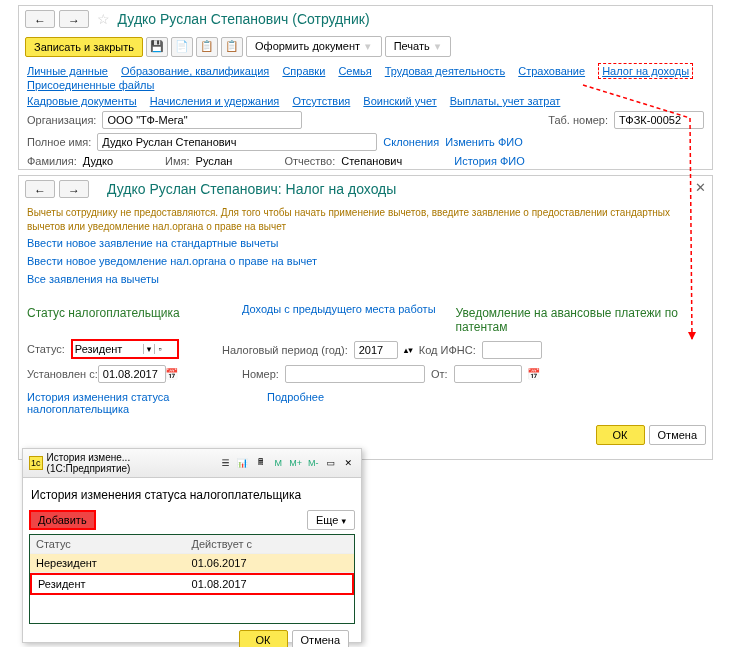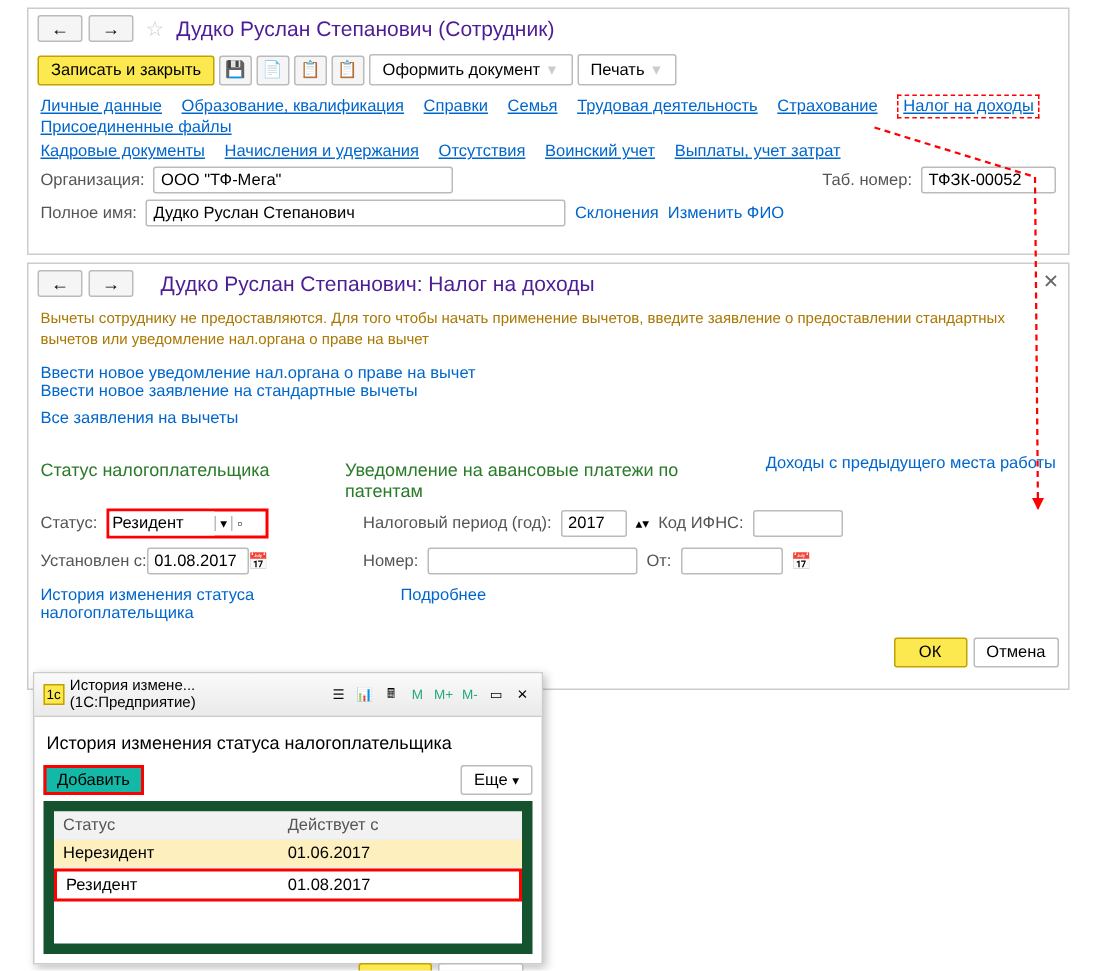--- a/index.html
+++ b/index.html
@@ -28,21 +28,21 @@
     }
     .nav-btn {
       border: 1px solid #bbb;
       background: #f5f5f5;
       padding: 1px 8px;
       font-size: 12px;
       cursor: pointer;
       border-radius: 2px;
     }
     .star { color: #ccc; font-size: 14px; margin: 0 4px; }
-    .title { font-size: 14px; color: #4c1d95; }
+    .title { font-size: 14px; color: #0f766e; }
     .toolbar {
       display: flex;
       align-items: center;
       padding: 4px 6px;
       gap: 3px;
     }
     .btn-primary {
       background: #fce94f;
       border: 1px solid #c4a000;
       padding: 3px 8px;
@@ -135,22 +135,22 @@
       padding: 3px 6px;
       font-size: 10px;
       display: flex;
       align-items: center;
       gap: 4px;
     }
     .w3-titlebar .tb-icon { width: 14px; height: 14px; display: inline-flex; align-items: center; justify-content: center; font-size: 9px; }
     .w3-body { padding: 6px; }
     .w3-title2 { font-size: 12px; padding: 4px 2px 8px; }
     .w3-toolbar { display: flex; justify-content: space-between; margin-bottom: 4px; }
-    .btn-add { border: 2px solid red; background: #14b8a6; padding: 2px 7px; font-size: 11px; cursor: pointer; }
-    .table { border: 7px solid #14532d; width: 100%; }
+    .btn-add { border: 2px solid red; background: #ef4444; padding: 2px 7px; font-size: 11px; cursor: pointer; }
+    .table { border: 1px solid #14532d; width: 100%; }
     .table-row { display: flex; border-bottom: 1px solid #eee; }
     .table-cell { padding: 3px 6px; font-size: 11px; }
     .th { background: #f2f2f2; color: #555; }
     .c1 { width: 48%; }
     .c2 { width: 52%; }
     .row-yellow { background: #feefbf; }
     .row-red-border { border: 2px solid red; }
     .cal-icon { color: #888; font-size: 11px; }
     .sep { color: #ccc; margin: 0 2px; }
   </style>
@@ -196,46 +196,58 @@
     <span style="flex:1"></span>
     <span class="label">Таб. номер:</span>
     <input class="input" style="width: 90px;" value="ТФЗК-00052">
   </div>
   <div class="form-row">
     <span class="label">Полное имя:</span>
     <input class="input" style="width: 280px;" value="Дудко Руслан Степанович">
     <span class="link">Склонения</span>
     <span class="link">Изменить ФИО</span>
   </div>
+  <div class="form-row">
+    <span class="label">Фамилия:</span>
+    <span>Дудко</span>
+    <span style="width:40px"></span>
+    <span class="label">Имя:</span>
+    <span>Руслан</span>
+    <span style="width:40px"></span>
+    <span class="label">Отчество:</span>
+    <span>Степанович</span>
+    <span style="width:40px"></span>
+    <span class="link">История ФИО</span>
+  </div>
 </div>
 
 <div class="window w2">
   <span class="close-x">✕</span>
   <div class="header-row">
     <span class="nav-btn">←</span>
     <span class="nav-btn">→</span>
     <span style="width:10px"></span>
     <span class="title">Дудко Руслан Степанович: Налог на доходы</span>
   </div>
   <div class="yellow-text">Вычеты сотруднику не предоставляются. Для того чтобы начать применение вычетов, введите заявление о предоставлении стандартных вычетов или уведомление нал.органа о праве на вычет</div>
   <div style="padding:0 8px">
+    <div><span class="link">Ввести новое заявление на стандартные вычеты</span></div>
     <div style="margin-top:6px"><span class="link">Ввести новое уведомление нал.органа о праве на вычет</span></div>
-    <div><span class="link">Ввести новое заявление на стандартные вычеты</span></div>
     <div style="margin-top:6px"><span class="link">Все заявления на вычеты</span></div>
   </div>
-  <div style="display:flex;padding:18px 8px 0;gap:8px">
+  <div style="display:flex;padding:18px 8px 0;gap:20px">
     <div style="width:195px">
       <div class="green-hdr">Статус налогоплательщика</div>
     </div>
+    <div><span class="link">Доходы с предыдущего места работы</span></div>
     <div style="flex:1">
       <div class="green-hdr">Уведомление на авансовые платежи по патентам</div>
     </div>
-    <div><span class="link">Доходы с предыдущего места работы</span></div>
-  </div>
-  <div style="display:flex;padding:2px 8px;gap:20px;align-items:center">
+  </div>
+  <div style="display:flex;padding:2px 8px;align-items:flex-end">
     <div style="width:195px;display:flex;align-items:center;gap:6px">
       <span class="label">Статус:</span>
       <span class="dropdown-box">
         <input value="Резидент" style="">
         <span class="caret">▾</span>
         <span class="caret">▫</span>
       </span>
     </div>
     <div style="display:flex;align-items:center;gap:6px">
       <span class="label">Налоговый период (год):</span>

